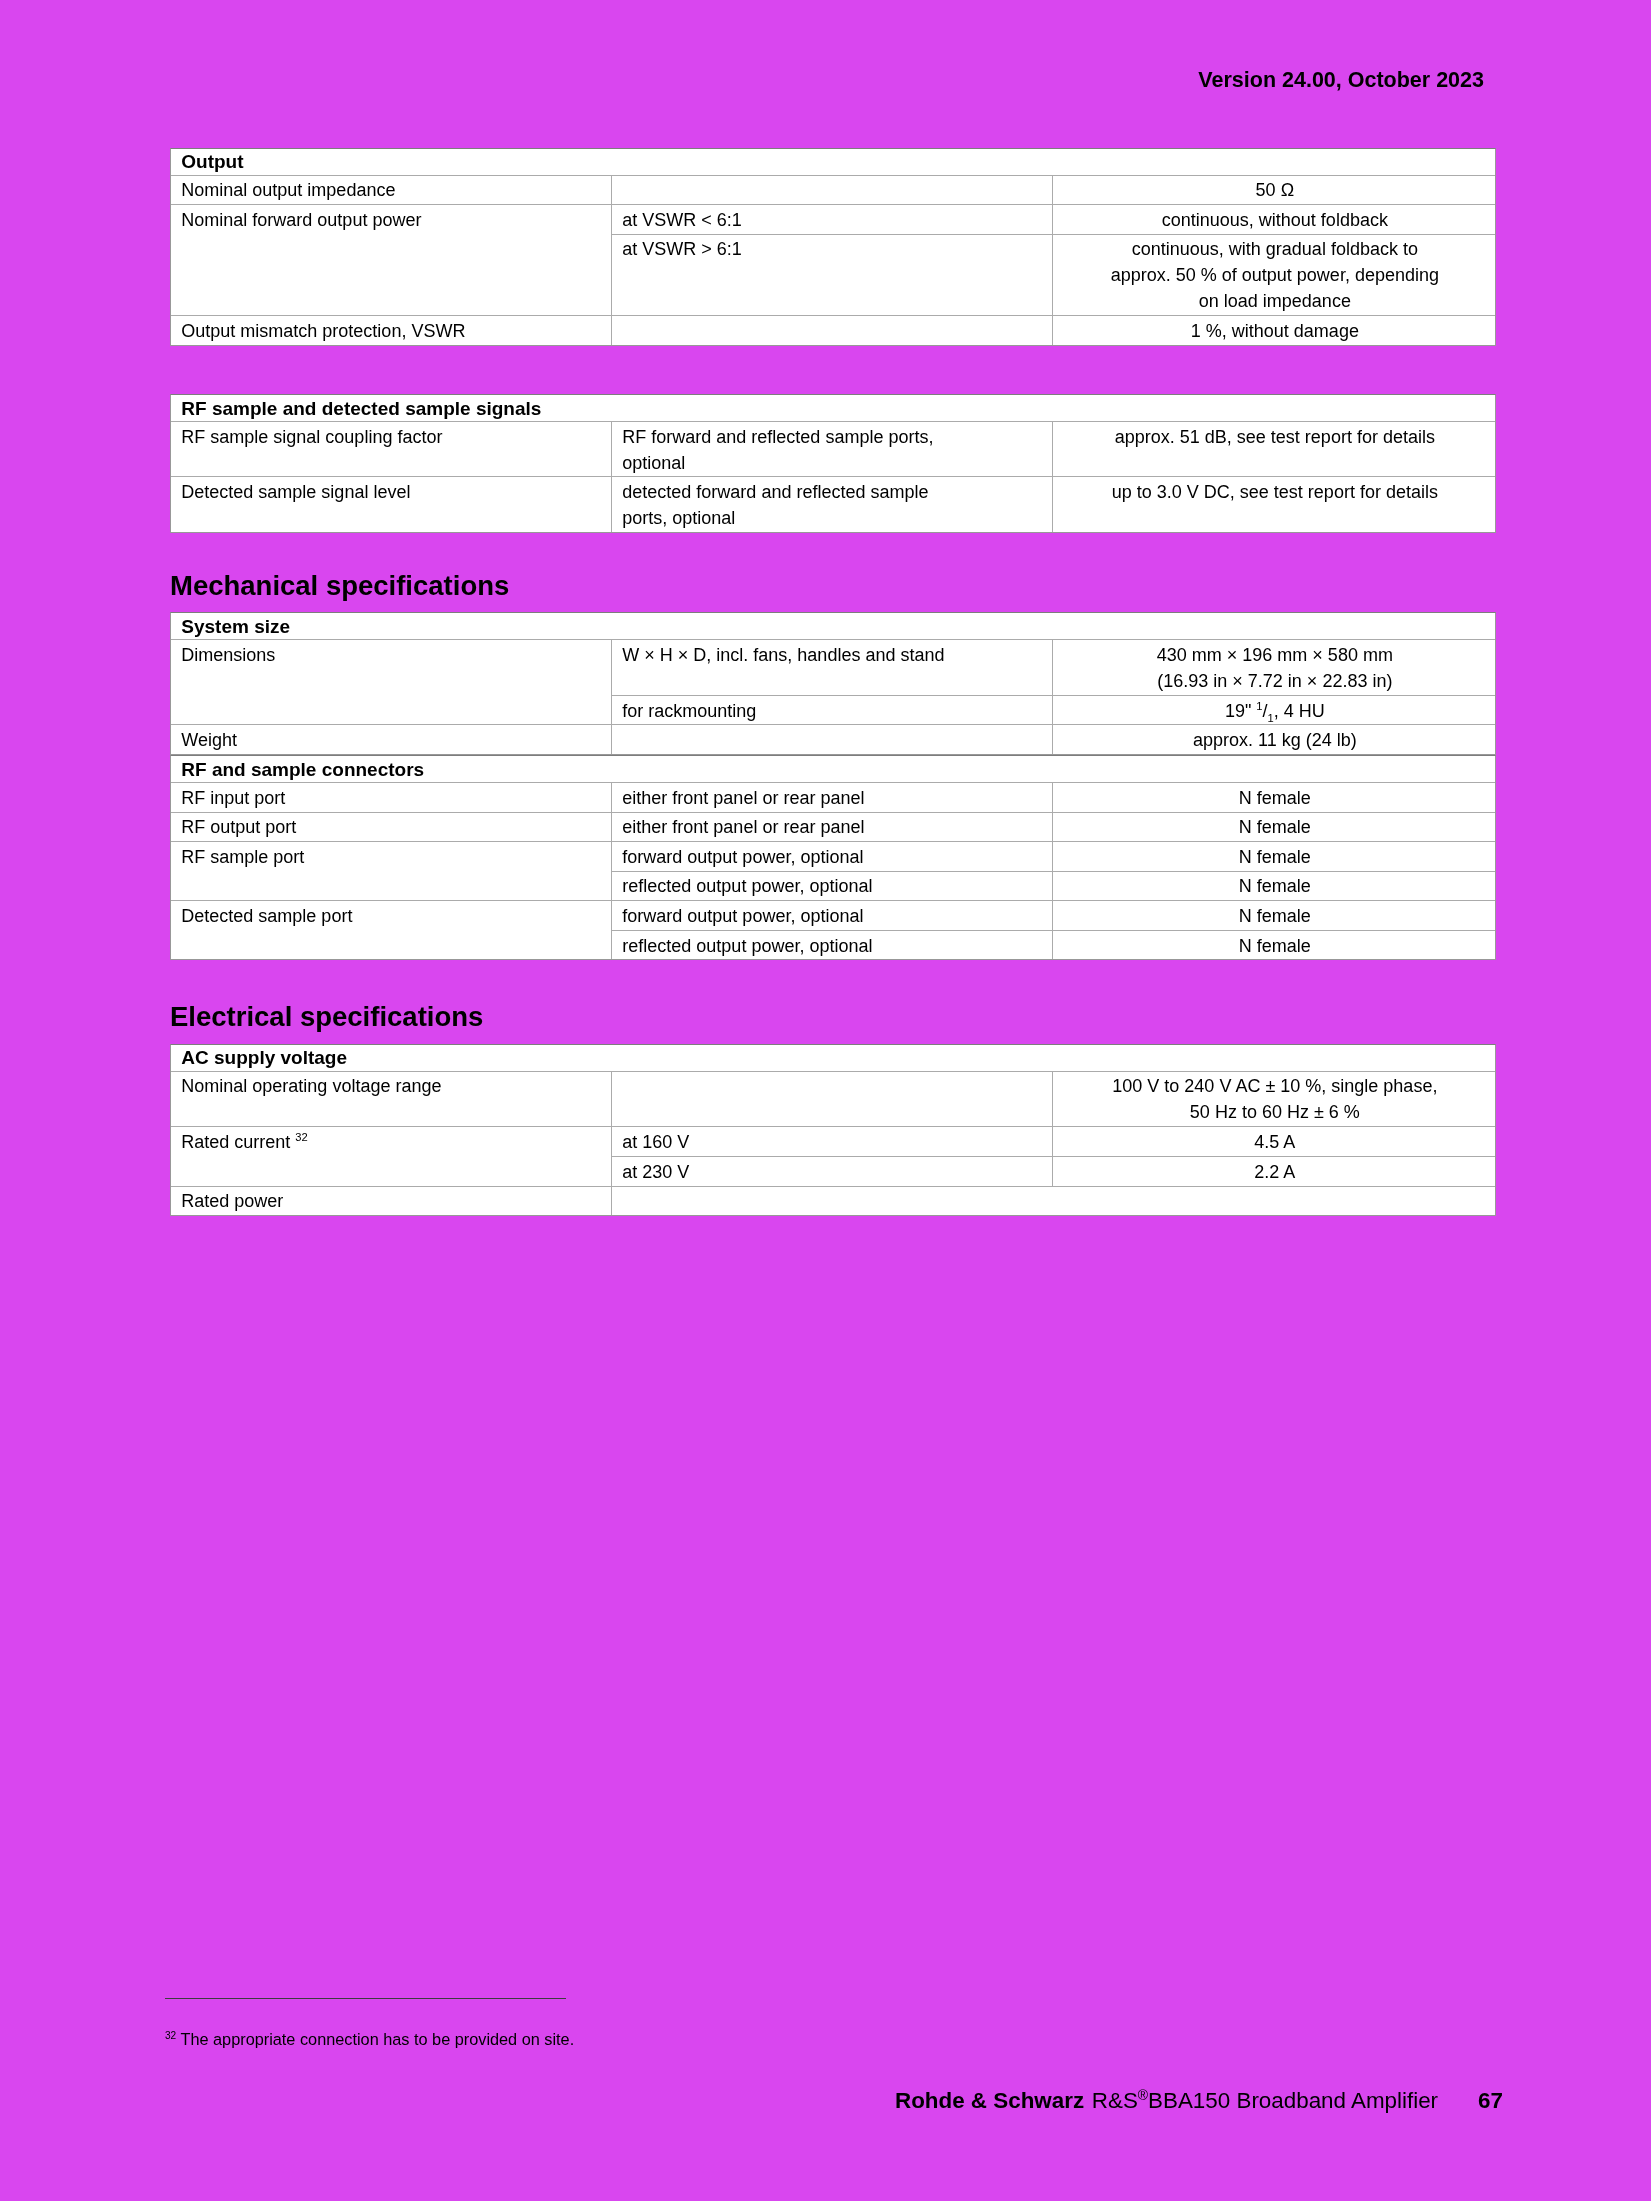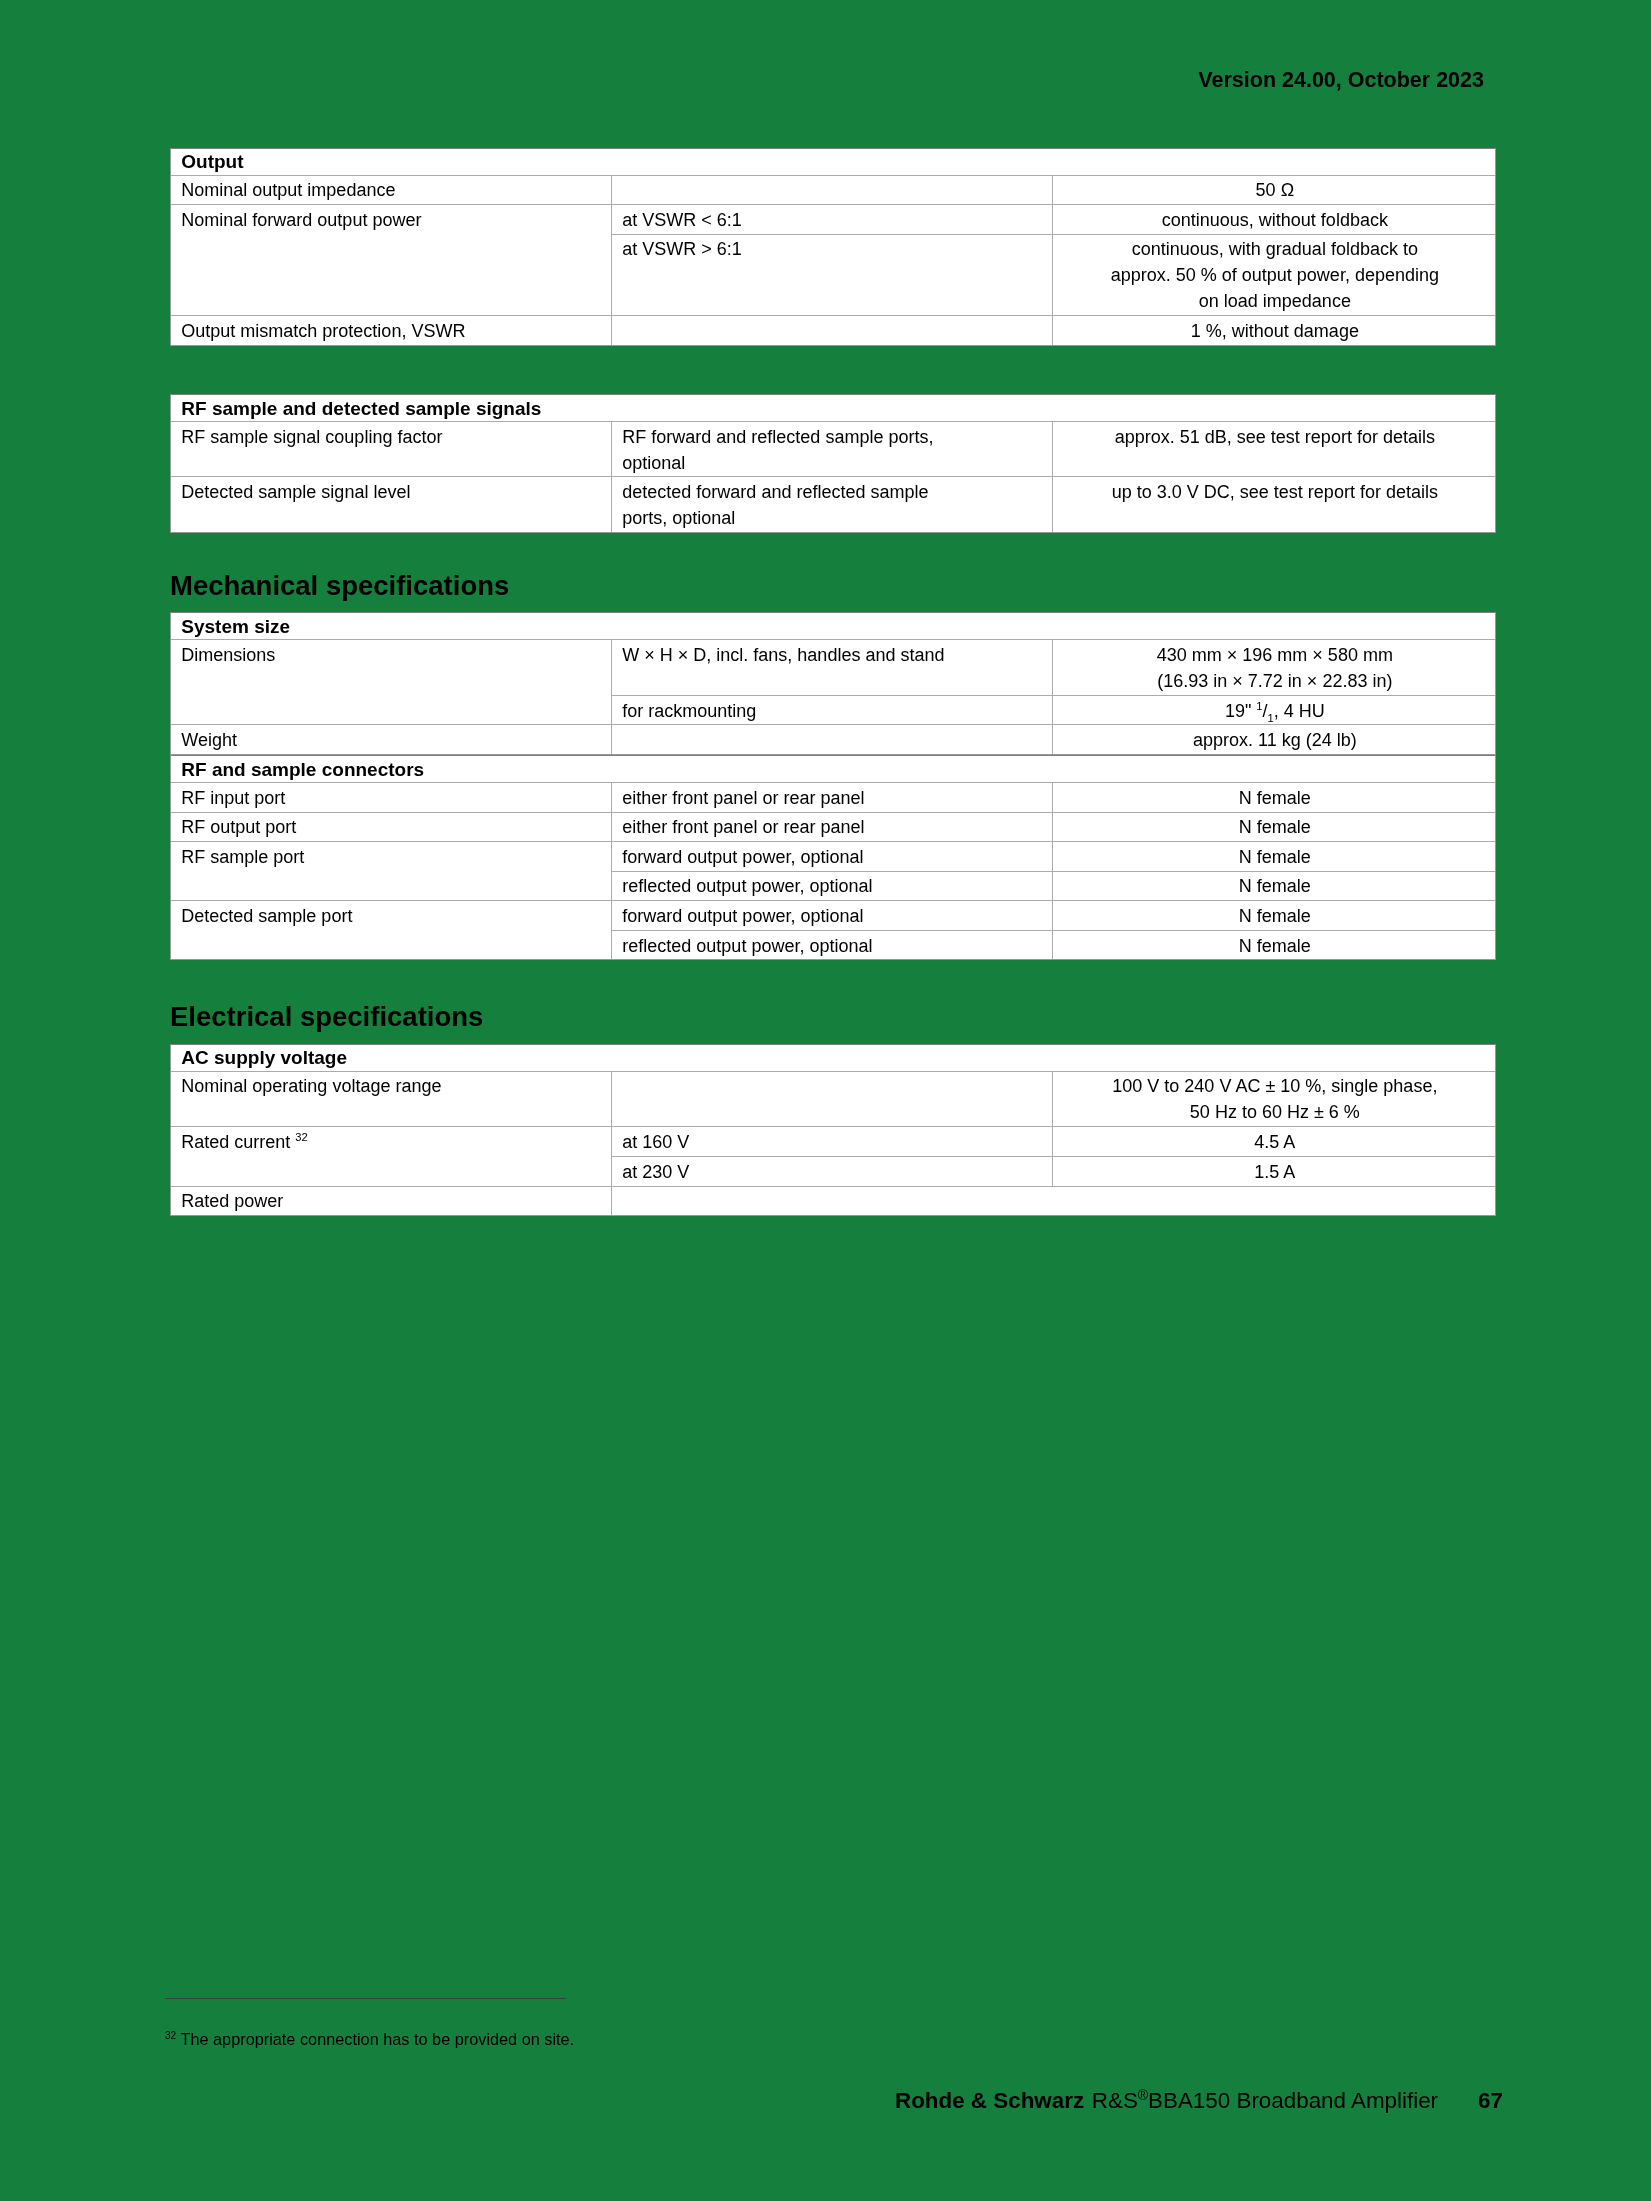--- a/index.html
+++ b/index.html
@@ -1,19 +1,19 @@
 <!DOCTYPE html>
 <html style="font-size:13.8px"><head>
 <meta charset="utf-8">
 <style>
   html,body{margin:0;padding:0;background:#ffffff;}
   .page{
     position:relative;
     width:1652px;height:2202px;
-    background:#15803d;
+    background:#d946ef;
     font-family:"Liberation Sans",sans-serif;
     color:#000;
     overflow:hidden;
   }
   .content{position:absolute;left:170px;top:0;width:1326px;}
   .page-header{
     text-align:right;
     padding-top:67px;
     padding-right:12px;
     font-weight:bold;
@@ -241,21 +241,21 @@
         </div>
         <div class="band">
           <div class="cell band-label"><span>Rated current <sup>32</sup></span></div>
           <div class="band-rows">
             <div class="subrow">
               <div class="cell cell-mid"><span>at 160 V</span></div>
               <div class="cell cell-val"><span>4.5 A</span></div>
             </div>
             <div class="subrow">
               <div class="cell cell-mid"><span>at 230 V</span></div>
-              <div class="cell cell-val"><span>1.5 A</span></div>
+              <div class="cell cell-val"><span>2.2 A</span></div>
             </div>
           </div>
         </div>
         <div class="band">
           <div class="cell band-label"><span>Rated power</span></div>
         </div>
       </section>
 
   </div>
 

